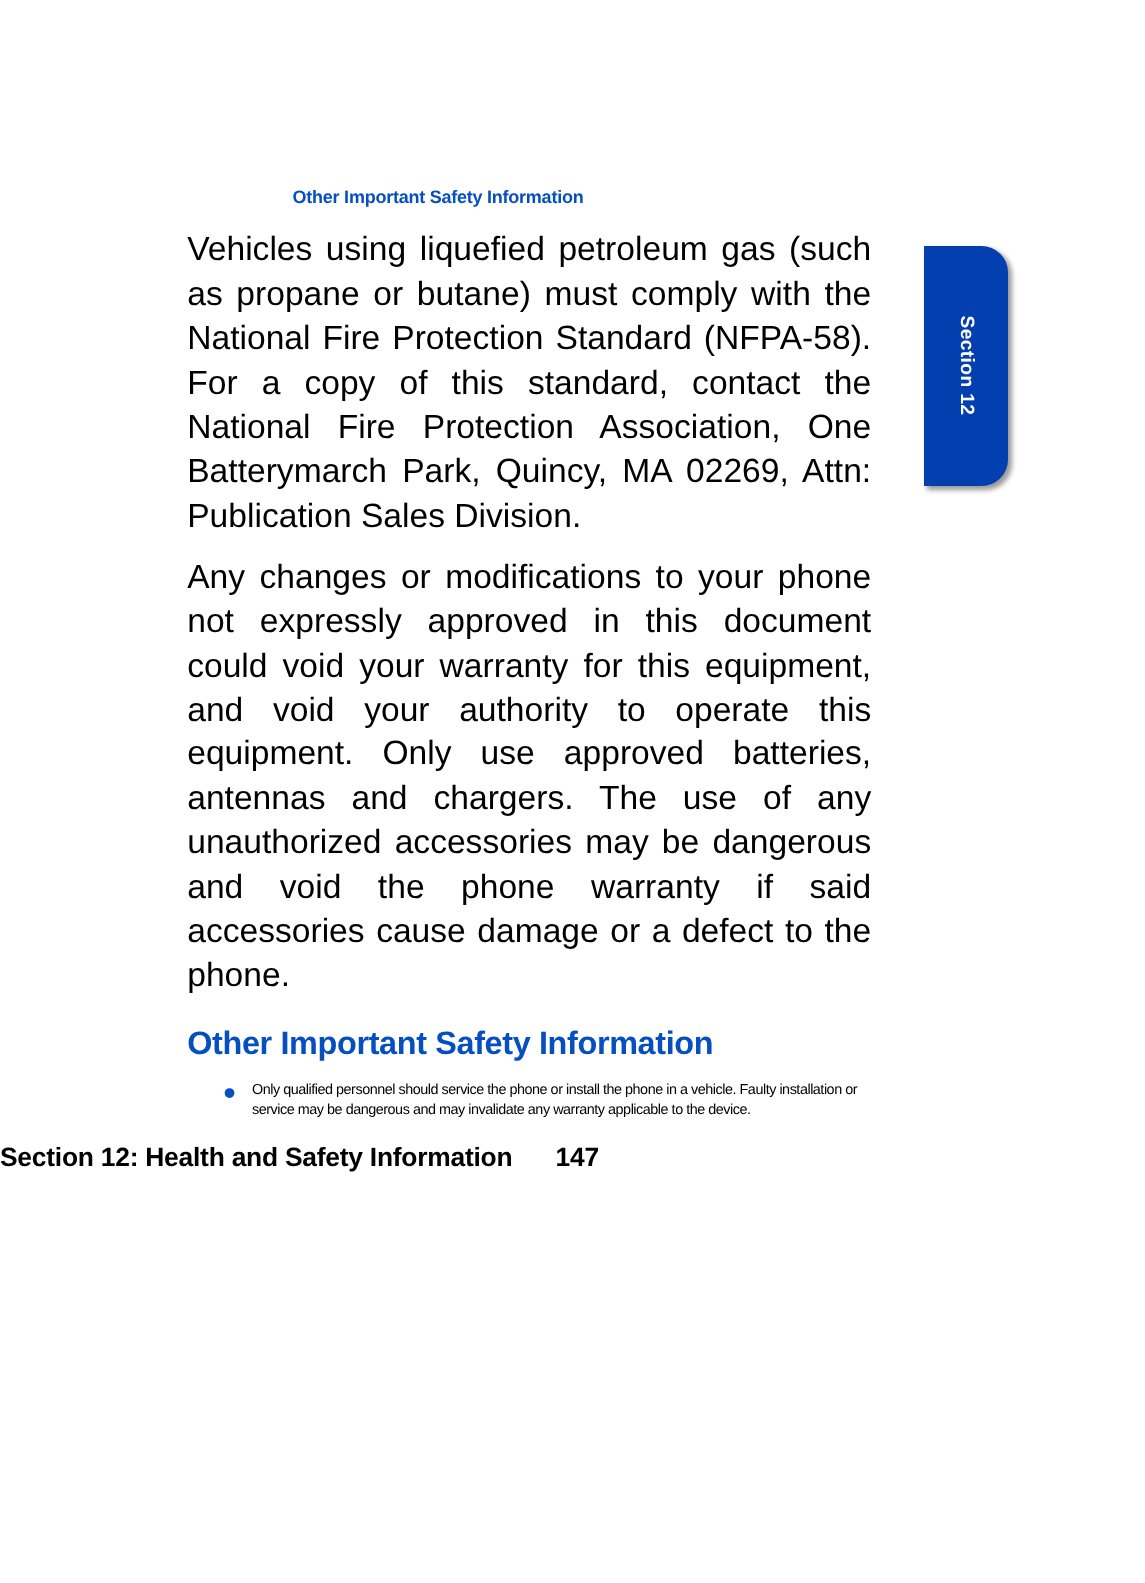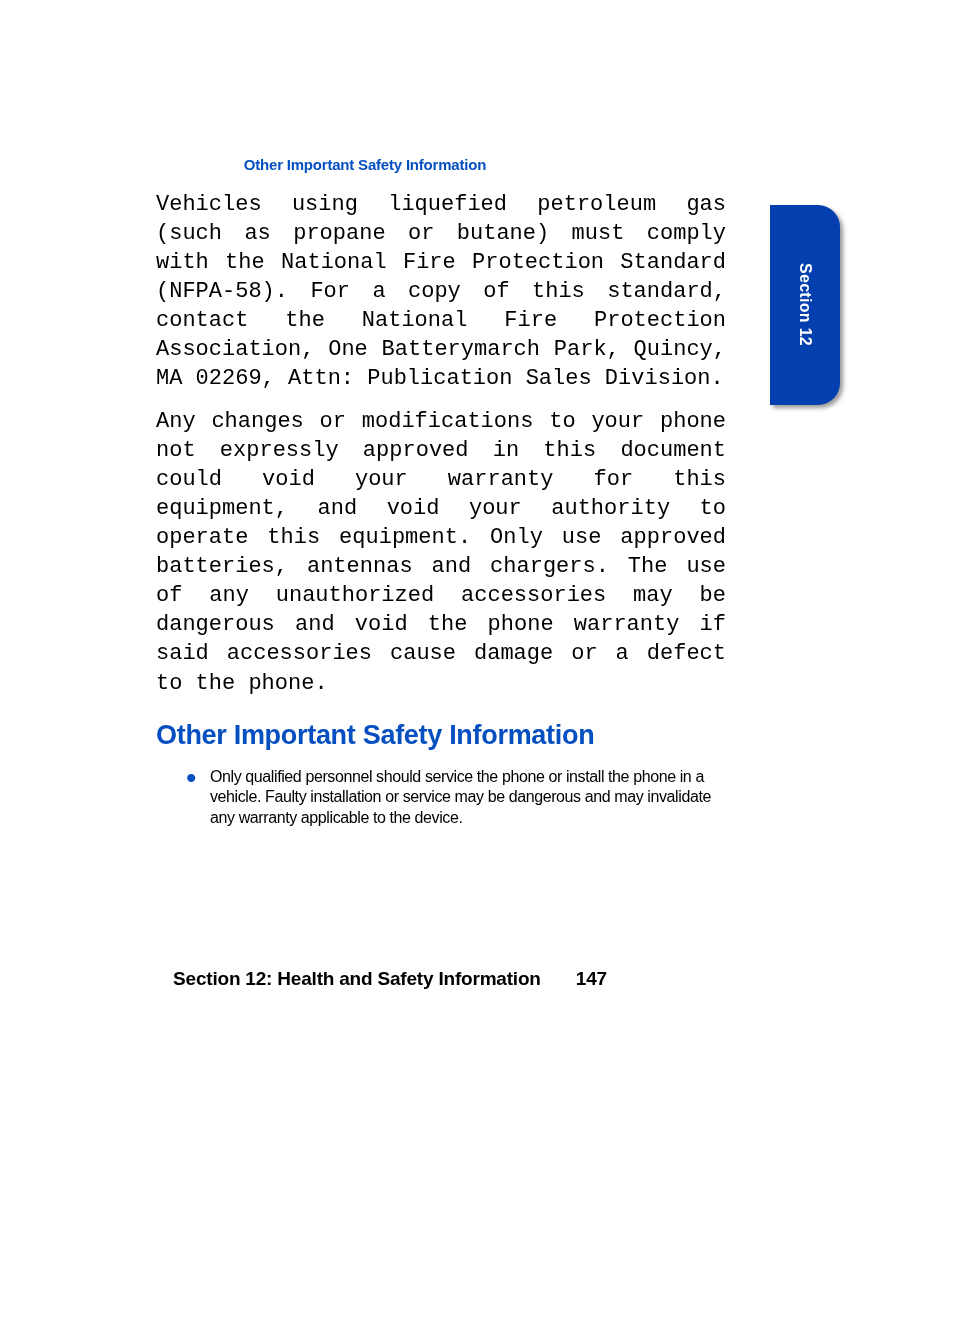--- a/index.html
+++ b/index.html
@@ -30,22 +30,22 @@
     color: #054fc0;
     letter-spacing: -0.2px;
   }
   .content {
     position: absolute;
     left: 156px;
     top: 190px;
     width: 570px;
   }
   .serif {
-    font-family: Liberation Mono, monospace;
-    font-size: 22px;
+    font-family: Liberation Sans, sans-serif;
+    font-size: 28px;
     line-height: 1.32;
     text-align: justify;
     margin: 0 0 14px 0;
   }
   .subhead {
     font-family: Arial, Helvetica, sans-serif;
     font-weight: bold;
     font-size: 22px;
     margin: 18px 0 10px 0;
     letter-spacing: -0.3px;
@@ -59,21 +59,21 @@
     letter-spacing: -0.3px;
   }
   .bullets {
     margin: 0 0 0 30px;
     padding: 0;
     list-style: none;
   }
   .bullets li {
     position: relative;
     font-family: Arial, Helvetica, sans-serif;
-    font-size: 16px;
+    font-size: 12px;
     line-height: 1.3;
     margin-bottom: 16px;
     padding-left: 24px;
     letter-spacing: -0.4px;
   }
   .bullets li::before {
     content: "•";
     position: absolute;
     left: 0;
     top: -4px;
@@ -97,27 +97,27 @@
   .tab-text {
     font-family: Arial, Helvetica, sans-serif;
     font-size: 16px;
     font-weight: bold;
     letter-spacing: 0.3px;
     color: #fff;
     writing-mode: vertical-rl;
   }
   .footer {
     position: absolute;
-    bottom: 182px;
+    bottom: 194px;
     left: 0;
     width: 780px;
-    text-align: center;
+    text-align: left;
     font-family: Arial, Helvetica, sans-serif;
     font-weight: bold;
-    font-size: 19px;
+    font-size: 22px;
     letter-spacing: -0.2px;
   }
   .footer .pagenum {
     margin-left: 30px;
   }
 </style>
 </head>
 <body>
 
 <div class="page">

